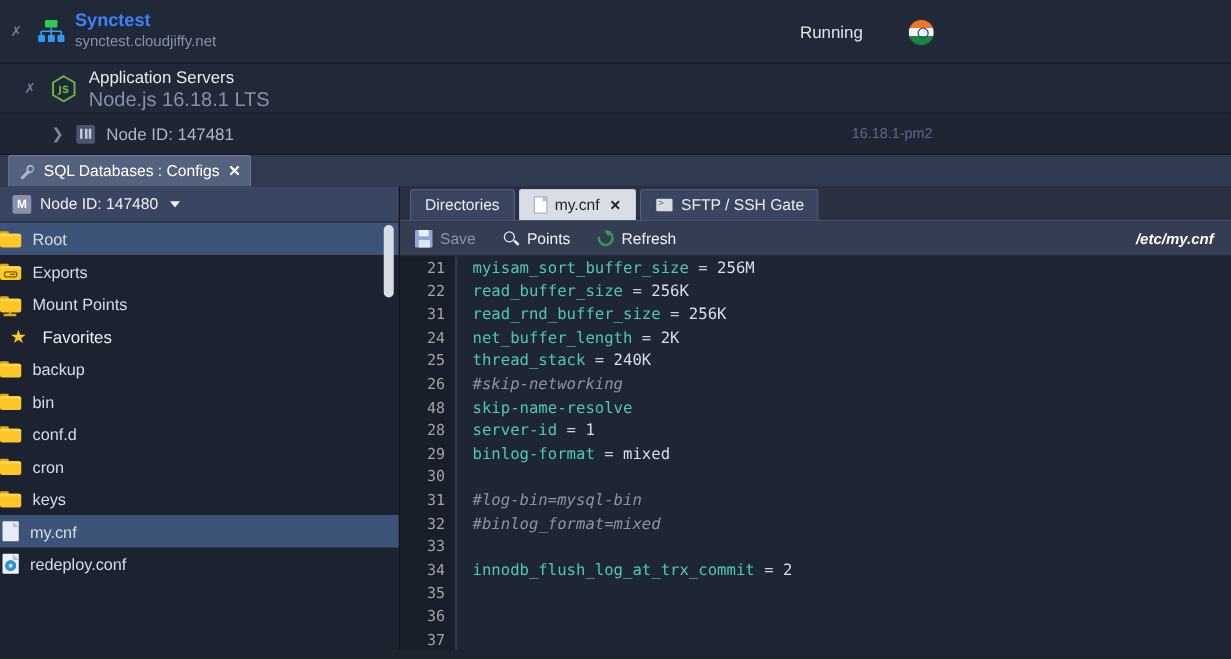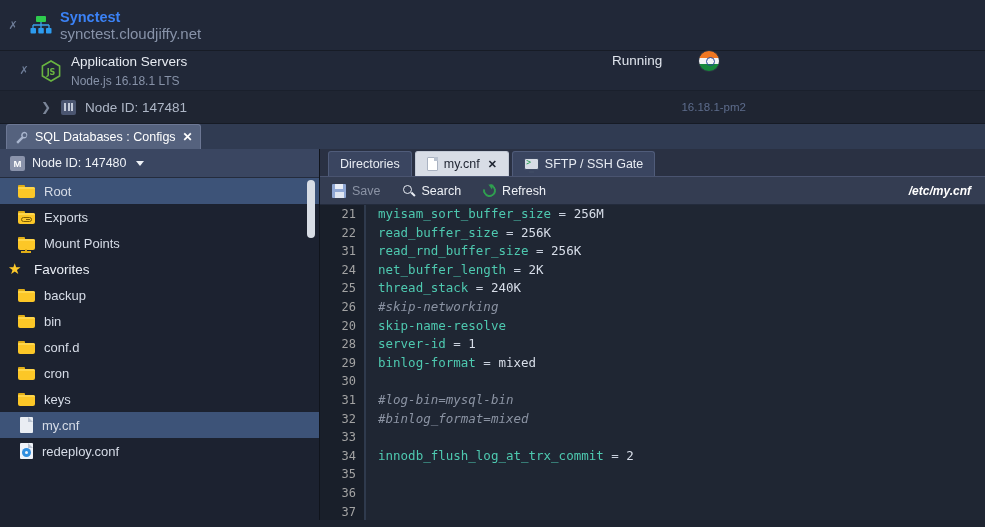--- a/index.html
+++ b/index.html
@@ -20,25 +20,25 @@
     position:relative;
   }
   .chev{
     width:26px; text-align:center; color:#6e7d98;
     font-size:11px; flex:0 0 26px; line-height:1;
     font-family:"DejaVu Sans", sans-serif;
   }
   .env-ico{ width:30px; flex:0 0 30px; display:flex; align-items:center; justify-content:center;}
   .env-text{ display:flex; flex-direction:column; justify-content:center; margin-left:4px;}
   .env-name{ font-size:14.5px; font-weight:bold; color:#3b82f6; line-height:16px;}
-  .env-domain{ font-size:15px; color:#8792a8; line-height:15px; margin-top:1px;}
+  .env-domain{ font-size:12px; color:#8792a8; line-height:15px; margin-top:1px;}
 
   .status-wrap{
-    position:absolute; left:612px; top:0; height:51px;
-    display:flex; align-items:center; gap:36px;margin-top:35px;
+    position:absolute; left:640px; top:0; height:51px;
+    display:flex; align-items:center; gap:36px;
   }
   .status-text{ font-size:13.5px; color:#dfe4ec; }
   .flag{
     width:22px; height:22px; border-radius:50%;
     background:linear-gradient(#ef7722 0 33%, #f4f4f4 33% 66%, #17883b 66% 100%);
     position:relative; overflow:hidden; border:1px solid #2b3342;
   }
   .flag::after{
     content:""; position:absolute; left:50%; top:50%;
     width:7px; height:7px; margin:-3.5px 0 0 -3.5px;
@@ -48,21 +48,21 @@
   
   .layer-row{
     height:40px; background:#212838;
     display:flex; align-items:center;
     border-bottom:1px solid #1a202c;
   }
   .layer-row .chev{ margin-left:11px; }
   .layer-ico{ width:28px; flex:0 0 28px; display:flex; align-items:center; justify-content:center;}
   .layer-text{ display:flex; flex-direction:column; margin-left:6px;}
   .layer-name{ font-size:13.5px; color:#e6eaf1; line-height:15px;}
-  .layer-sub{ font-size:12px; color:#8792a8; line-height:14px; margin-top:5px;}
+  .layer-sub{ font-size:16px; color:#8792a8; line-height:14px; margin-top:5px;}
 
   .node-row{
     height:33px; background:#1f2532;
     display:flex; align-items:center;
     border-bottom:1px solid #161b25;
     position:relative;
   }
   .node-row .chev{ margin-left:33px; color:#7b8699; font-size:12px;}
   .node-ico{
     width:15px; height:15px; flex:0 0 15px; margin-left:2px;
@@ -107,21 +107,21 @@
   }
   .nodesel-label{ font-size:12.5px; color:#eef1f6; }
   .caret{
     width:0; height:0; border-left:4.5px solid transparent;
     border-right:4.5px solid transparent; border-top:5px solid #eef1f6;
     margin-left:2px;
   }
   .tree{ flex:1; overflow:hidden; position:relative; padding-top:0; }
   .trow{
     height:26px; display:flex; align-items:center;
-    padding-left:18px; gap:9px; cursor:pointer;
+    gap:9px; cursor:pointer;
   }
   .trow.sel{ background:#3d5378; }
   .trow.fav{ padding-left:8px; }
   .tlabel{ font-size:13px; color:#d6dce7; }
   .tlabel.fav{ font-size:13.5px; color:#e9edf4; }
 
   
   .fo{ width:17px; height:13px; position:relative; flex:0 0 17px;}
   .fo .tab{ position:absolute; left:0; top:0; width:7px; height:3px;
     background:#e0ad16; border-radius:1px 1px 0 0;}
@@ -432,38 +432,38 @@
     <div class="etool">
       <div class="ebtn disabled">
         <span class="save-ico"></span>
         <span class="lbl">Save</span>
       </div>
       <div class="ebtn">
         <span class="search-ico">
             <span class="circ"></span>
             <span class="hnd"></span>
           </span>
-        <span class="lbl">Search</span>
+        <span class="lbl">Points</span>
       </div>
       <div class="ebtn">
         <span class="ref-ico"></span>
         <span class="lbl">Refresh</span>
       </div>
       <div class="epath">/etc/my.cnf</div>
     </div>
 
     <div class="code">
       <div class="gutter" id="gutter">
           <div class="gline">21</div>
           <div class="gline">22</div>
           <div class="gline">31</div>
           <div class="gline">24</div>
           <div class="gline">25</div>
           <div class="gline">26</div>
-          <div class="gline">20</div>
+          <div class="gline">48</div>
           <div class="gline">28</div>
           <div class="gline">29</div>
           <div class="gline">30</div>
           <div class="gline">31</div>
           <div class="gline">32</div>
           <div class="gline">33</div>
           <div class="gline">34</div>
           <div class="gline">35</div>
           <div class="gline">36</div>
           <div class="gline">37</div>

